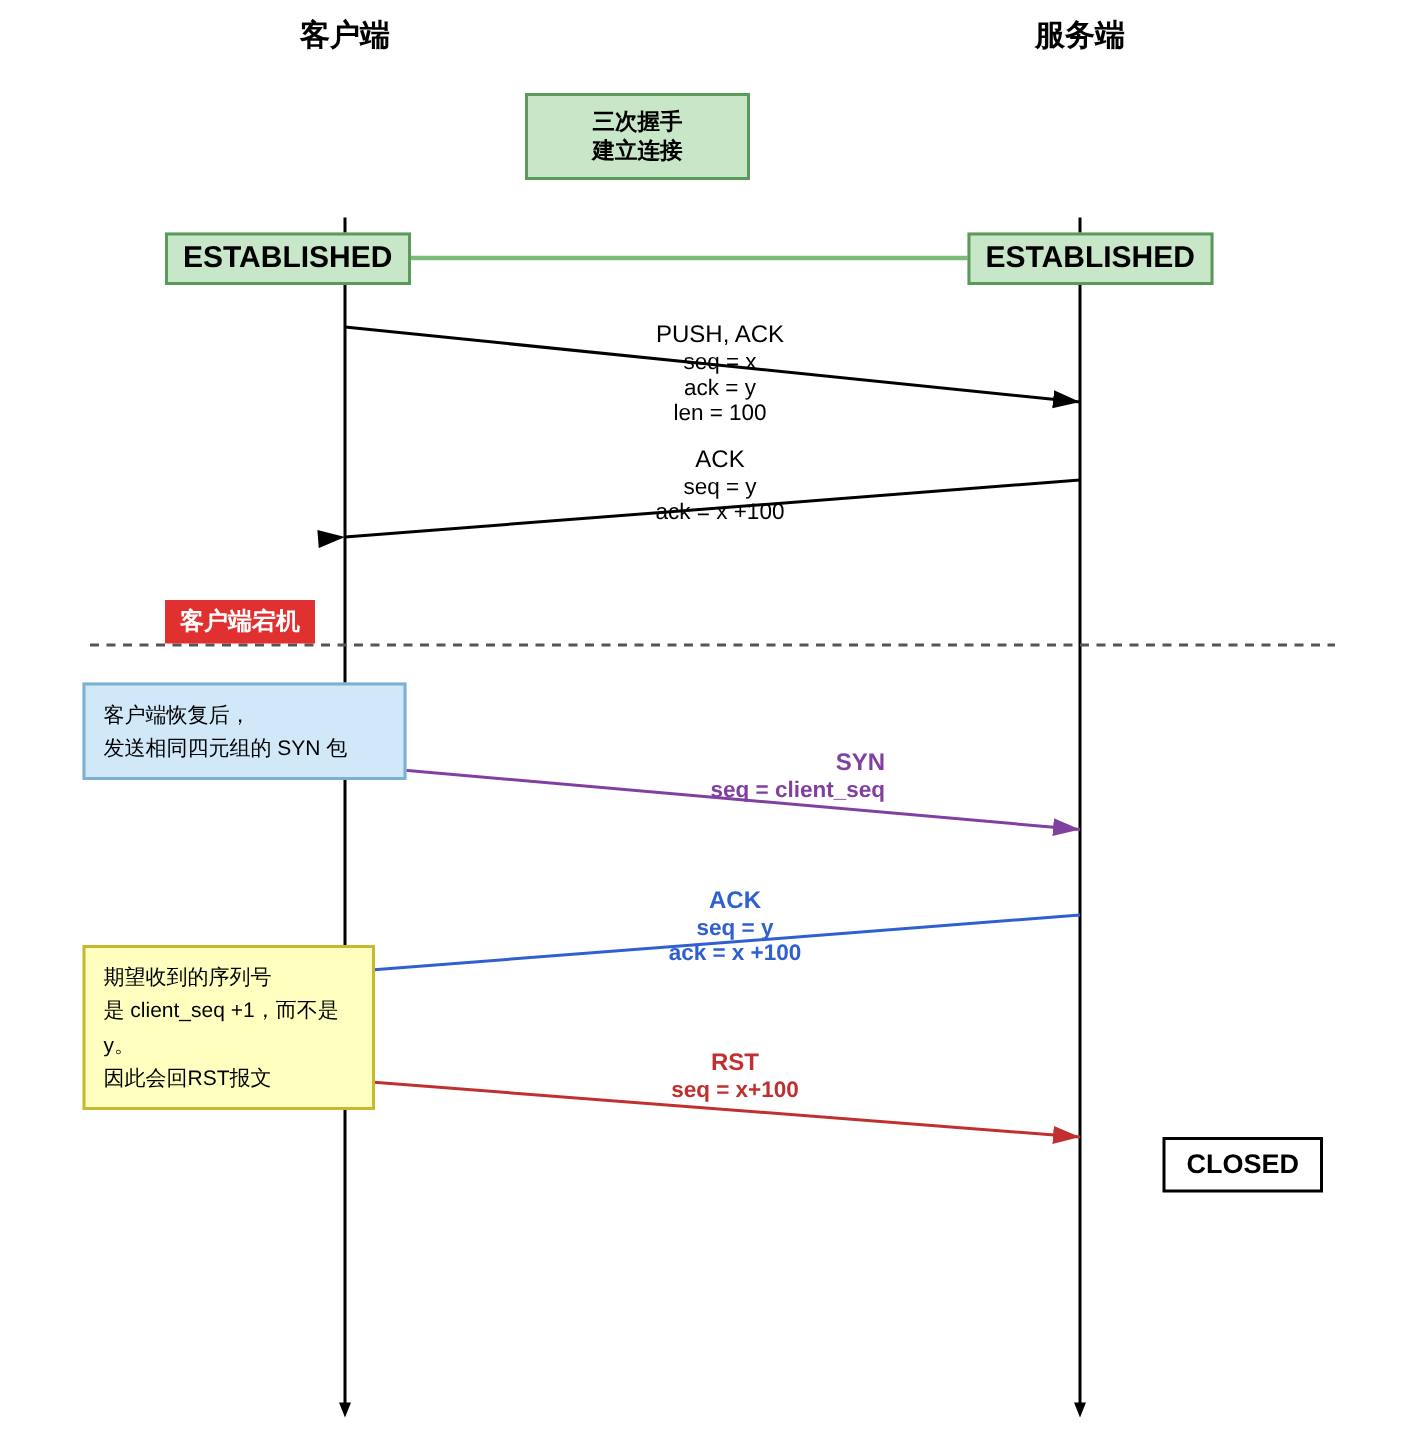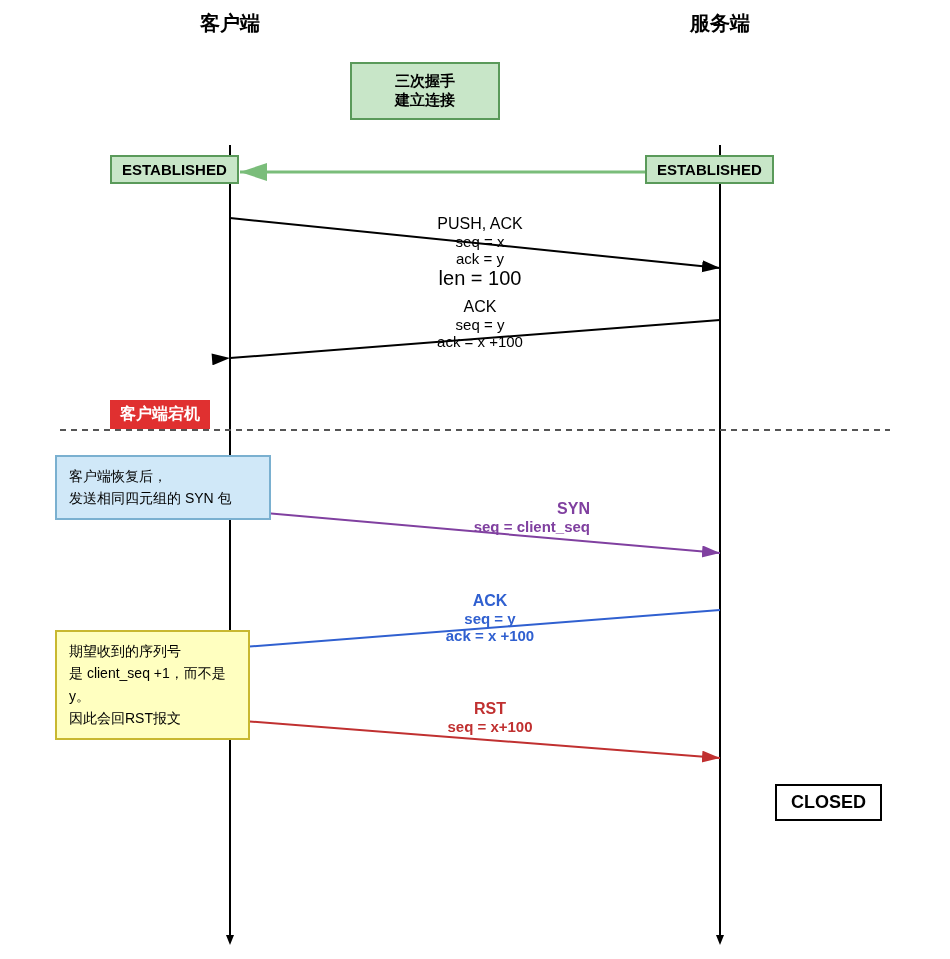--- a/index.html
+++ b/index.html
@@ -30,21 +30,21 @@
       text-align: center;
       font-size: 15px;
       color: #000;
     }
     
     .status-box {
       position: absolute;
       border: 2px solid #5a9a5a;
       background: #c8e6c8;
       padding: 4px 10px;
-      font-size: 15px;
+      font-size: 20px;
       font-weight: bold;
       color: #000;
     }
     
     .handshake-box {
       position: absolute;
       border: 2px solid #5a9a5a;
       background: #c8e6c8;
       padding: 8px 14px;
       font-size: 15px;
@@ -83,21 +83,20 @@
     }
     
     .closed-box {
       position: absolute;
       border: 2px solid #000;
       background: #fff;
       padding: 6px 14px;
       font-size: 18px;
       font-weight: bold;
       color: #000;
-      margin-top: 26px;
     }
     svg.diagram-svg {
       position: absolute;
       top: 0;
       left: 0;
       width: 950px;
       height: 959px;
       pointer-events: none;
     }
   </style>
@@ -164,21 +163,21 @@
   </div>
 
   <div class="status-box" style="left:110px; top:155px;">ESTABLISHED</div>
 
   <div class="status-box" style="left:645px; top:155px;">ESTABLISHED</div>
 
   <div class="label" style="left:380px; top:215px; width:200px; ">
     <div style="font-size:16px;">PUSH, ACK</div>
     <div style="font-size:15px;">seq = x</div>
     <div style="font-size:15px;">ack = y</div>
-    <div style="font-size:20px;">len = 100</div>
+    <div style="font-size:15px;">len = 100</div>
   </div>
 
   <div class="label" style="left:380px; top:298px; width:200px; text-align:center;">
     <div style="font-size:16px;">ACK</div>
     <div style="font-size:15px;">seq = y</div>
     <div style="font-size:15px;">ack = x +100</div>
   </div>
 
   <div class="crash-label" style="left:110px; top:400px;">客户端宕机</div>
 

